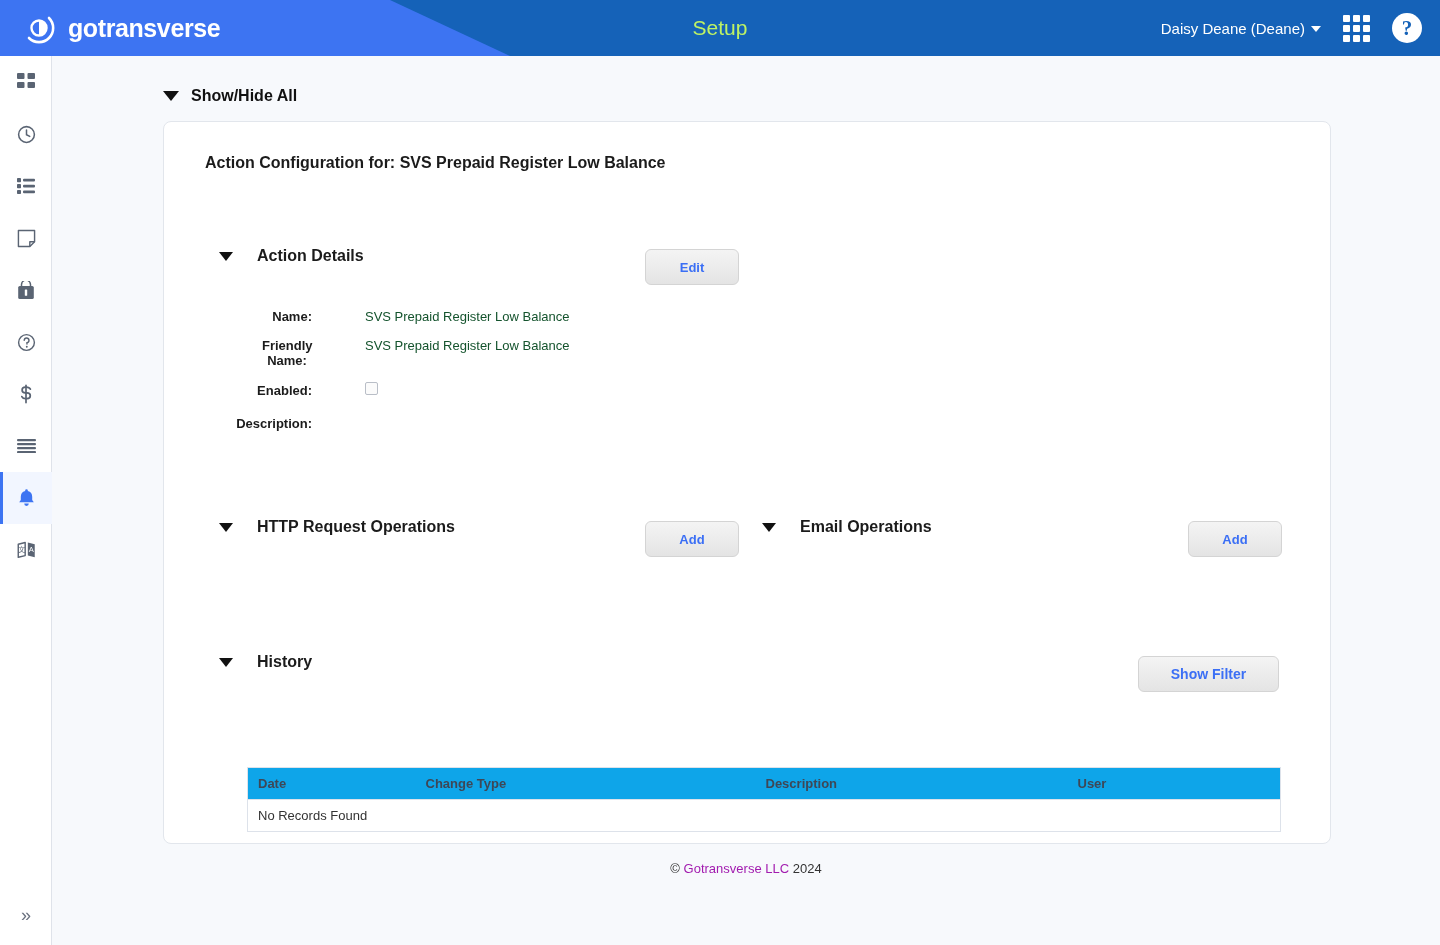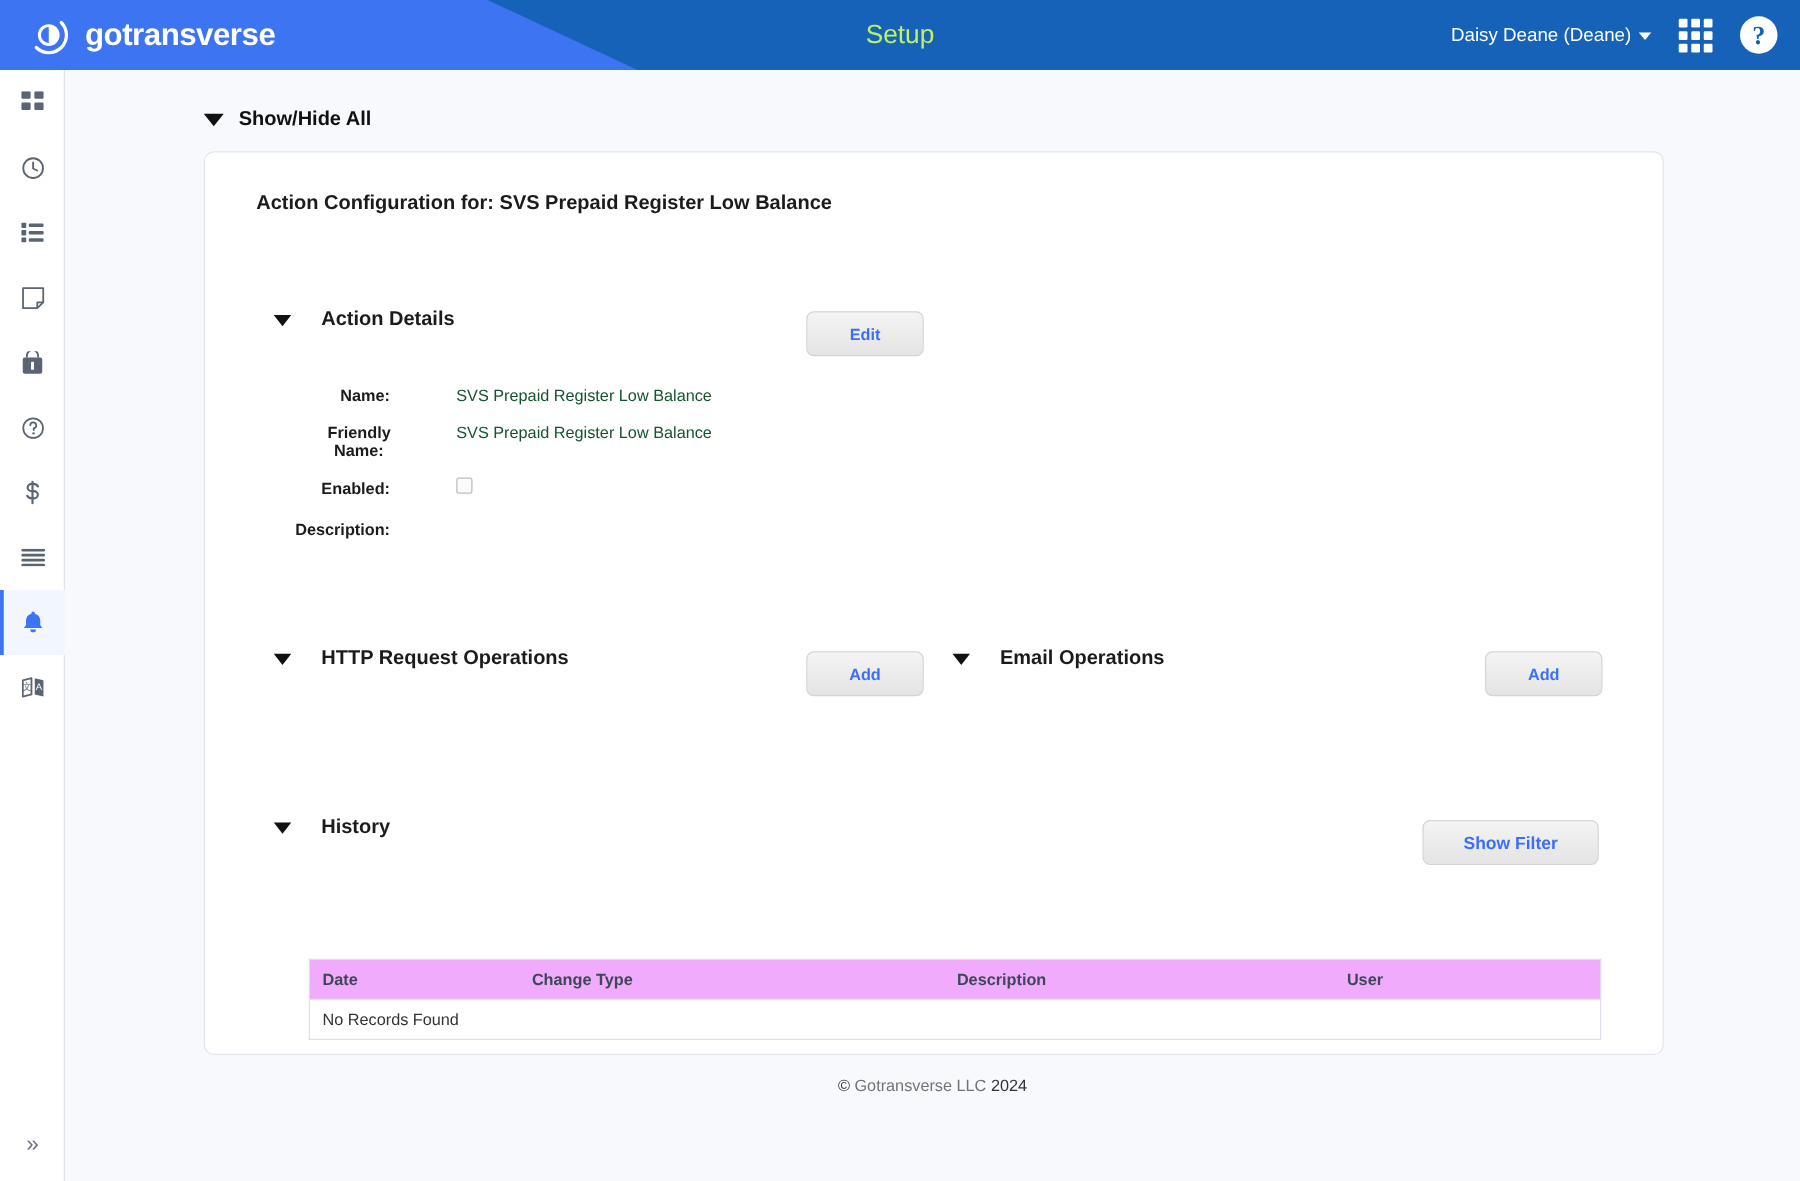--- a/index.html
+++ b/index.html
@@ -163,37 +163,37 @@
     cursor: pointer;
   }
 
   
   .table {
     position: absolute; left: 83px; top: 645px;
     width: 1034px;
     border: 1px solid #dde2ea;
     border-collapse: collapse;
   }
-  .table thead tr { background: #f0abfc; }
+  .table thead tr { background: #0ea5e9; }
   .table th {
     text-align: left; font-size: 13px; font-weight: bold;
     color: #3e4756; padding: 8px 10px;
     border-bottom: 1px solid #dde2ea;
   }
   .table td {
     font-size: 13px; color: #333333; padding: 8px 10px;
   }
 
   
   .footer {
     position: absolute; left: 0; top: 805px;
     width: 1388px; text-align: center;
     font-size: 13px; color: #333333;
   }
-  .footer a { color: #737373; text-decoration: none; text-align: right; }
+  .footer a { color: #a21caf; text-decoration: none; text-align: right; }
 </style>
 </head>
 <body>
 
 <div class="header">
   <div class="header-light"></div>
 
   <div class="brand">
     <svg class="brand-logo" viewBox="0 0 34 34">
       <path d="M27 7 A13 13 0 1 1 7 27" fill="none" stroke="#ffffff" stroke-width="2.6" stroke-linecap="round"></path>

